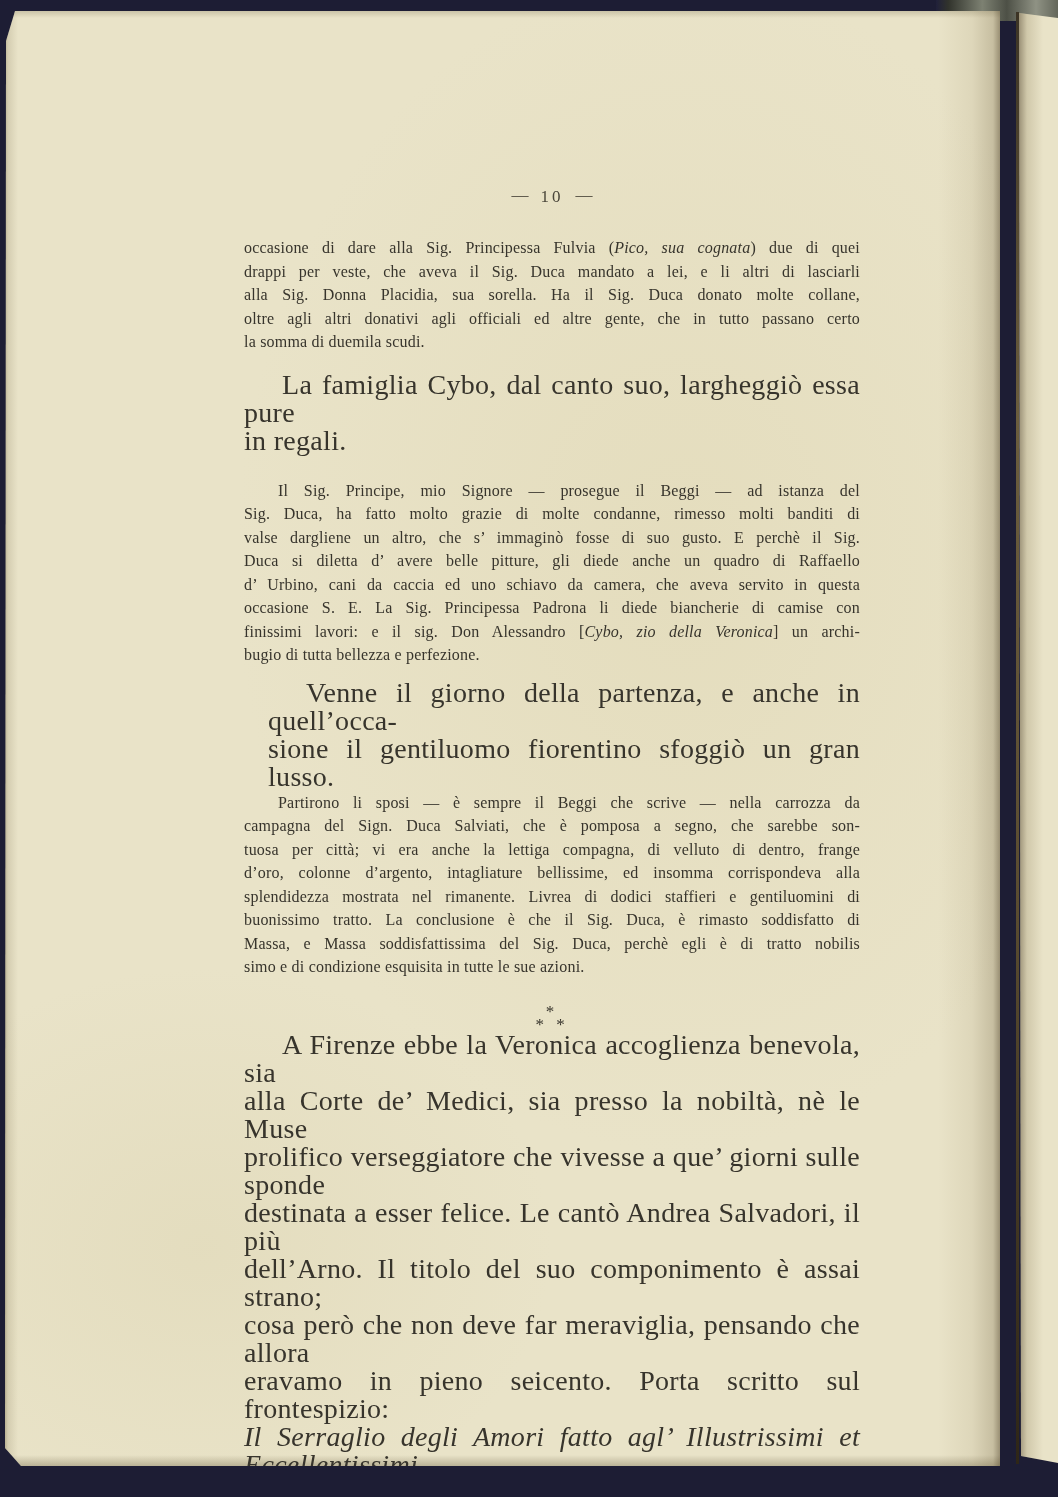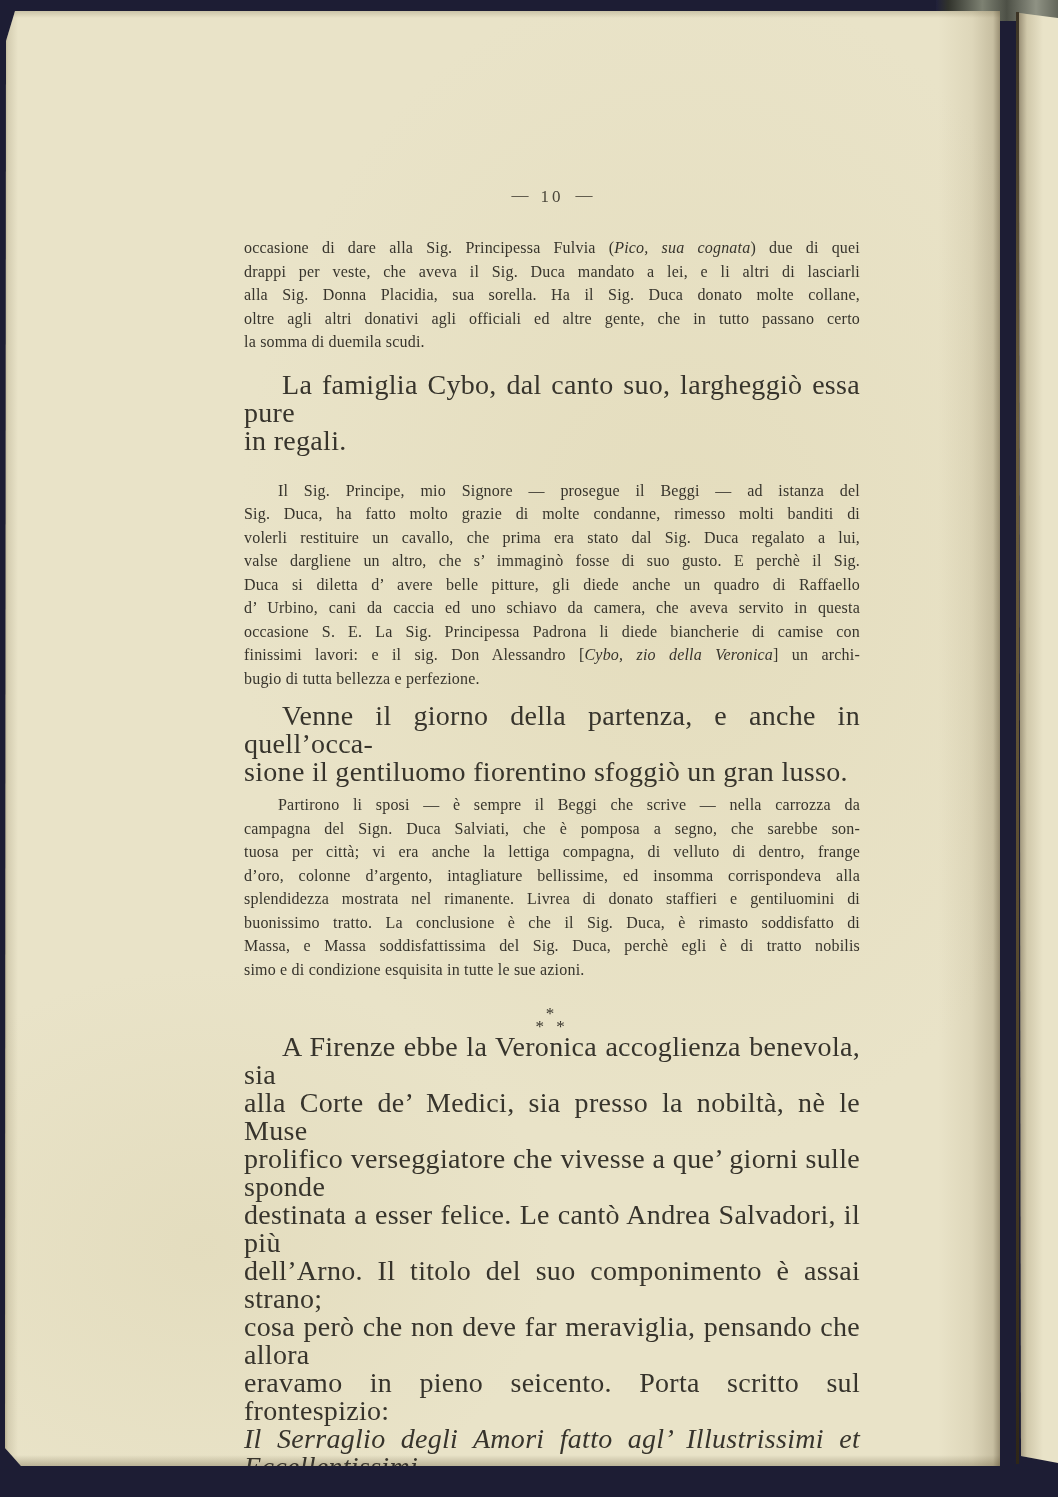--- a/index.html
+++ b/index.html
@@ -69,22 +69,22 @@
     text-align-last: justify;
   }
   .para .line.last { text-align-last: left; }
   .para.small { font-size: 16px; line-height: 23.5px; letter-spacing: 0.2px; }
   .para.large { font-size: 28px; line-height: 28px; letter-spacing: 0.3px; }
   .para.small.indent .line:first-child { text-indent: 34px; }
   .para.large.indent .line:first-child { text-indent: 38px; }
   .p1 { margin-top: 28px; }
   .p2 { margin-top: 17px; line-height: 29px; }
   .p3 { margin-top: 24px; }
-  .p4 { margin-top: 12px; line-height: 29px; }
-  .p5 { margin-top: 7px; }
+  .p4 { margin-top: 12px; line-height: 29px; margin-left: 24px; }
+  .p5 { }
   .p6 { }
   .it { font-style: italic; }
   .sep {
     margin-top: 26px;
     text-align: center;
     font-size: 17px; line-height: 13px;
     color: var(--ink);
   }
   .sep .sep-row { letter-spacing: 4px; }
 </style>
@@ -106,38 +106,37 @@
         <div class="line"><span>oltre agli altri donativi agli officiali ed altre gente, che in tutto passano certo</span></div>
         <div class="line last"><span>la somma di duemila scudi.</span></div>
       </div>
       <div class="para large indent p2">
         <div class="line"><span>La famiglia Cybo, dal canto suo, largheggiò essa pure</span></div>
         <div class="line last"><span>in regali.</span></div>
       </div>
       <div class="para small indent p3">
         <div class="line"><span>Il Sig. Principe, mio Signore — prosegue il Beggi — ad istanza del</span></div>
         <div class="line"><span>Sig. Duca, ha fatto molto grazie di molte condanne, rimesso molti banditi di</span></div>
-        <div class="line"><span>volerli restituire un cavallo, che prima era stato dal Sig. Duca regalato a lui,</span></div>
         <div class="line"><span>valse dargliene un altro, che s’ immaginò fosse di suo gusto. E perchè il Sig.</span></div>
         <div class="line"><span>Duca si diletta d’ avere belle pitture, gli diede anche un quadro di Raffaello</span></div>
         <div class="line"><span>d’ Urbino, cani da caccia ed uno schiavo da camera, che aveva servito in questa</span></div>
         <div class="line"><span>occasione S. E. La Sig. Principessa Padrona li diede biancherie di camise con</span></div>
         <div class="line"><span>finissimi lavori: e il sig. Don Alessandro [</span><span class="it">Cybo, zio della Veronica</span><span>] un archi-</span></div>
         <div class="line last"><span>bugio di tutta bellezza e perfezione.</span></div>
       </div>
       <div class="para large indent p4">
         <div class="line"><span>Venne il giorno della partenza, e anche in quell’occa-</span></div>
         <div class="line last"><span>sione il gentiluomo fiorentino sfoggiò un gran lusso.</span></div>
       </div>
       <div class="para small indent p5">
         <div class="line"><span>Partirono li sposi — è sempre il Beggi che scrive — nella carrozza da</span></div>
         <div class="line"><span>campagna del Sign. Duca Salviati, che è pomposa a segno, che sarebbe son-</span></div>
         <div class="line"><span>tuosa per città; vi era anche la lettiga compagna, di velluto di dentro, frange</span></div>
         <div class="line"><span>d’oro, colonne d’argento, intagliature bellissime, ed insomma corrispondeva alla</span></div>
-        <div class="line"><span>splendidezza mostrata nel rimanente. Livrea di donato staffieri e gentiluomini di</span></div>
+        <div class="line"><span>splendidezza mostrata nel rimanente. Livrea di dodici staffieri e gentiluomini di</span></div>
         <div class="line"><span>buonissimo tratto. La conclusione è che il Sig. Duca, è rimasto soddisfatto di</span></div>
         <div class="line"><span>Massa, e Massa soddisfattissima del Sig. Duca, perchè egli è di tratto nobilis</span></div>
         <div class="line last"><span>simo e di condizione esquisita in tutte le sue azioni.</span></div>
       </div>
       <div class="sep">
         <div class="sep-row">*</div>
         <div class="sep-row">* *</div>
       </div>
       <div class="para large indent p6">
         <div class="line"><span>A Firenze ebbe la Veronica accoglienza benevola, sia</span></div>

